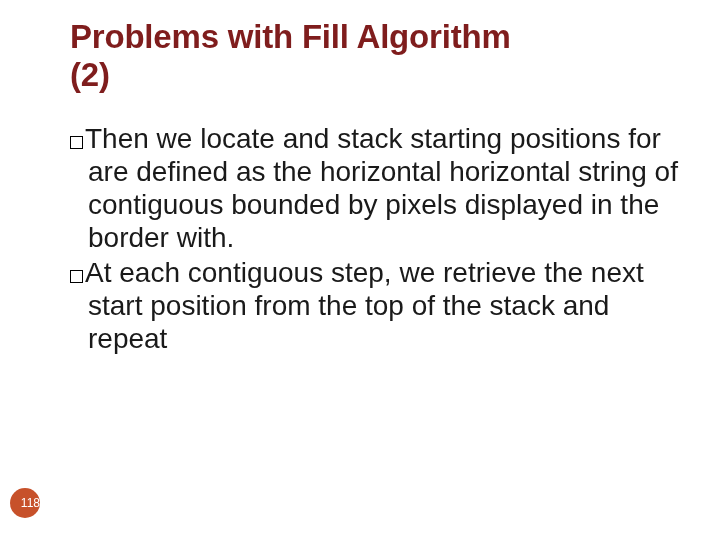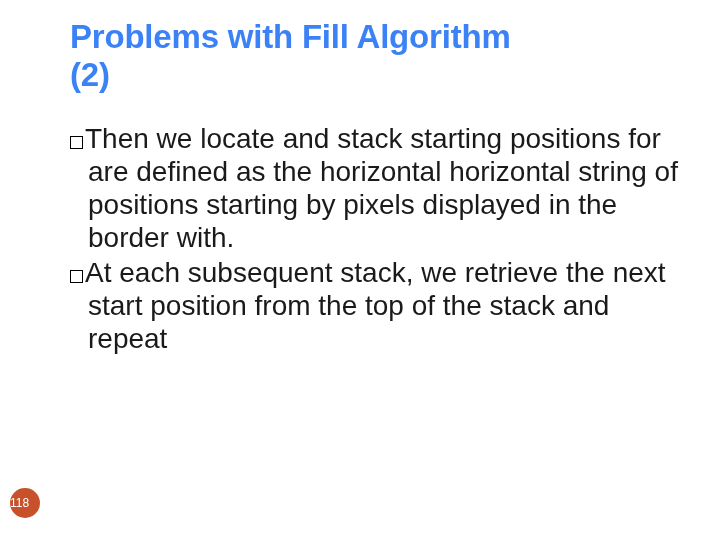--- a/index.html
+++ b/index.html
@@ -11,21 +11,21 @@
   }
   .slide {
     width: 720px;
     height: 540px;
     position: relative;
     padding: 18px 40px 18px 70px;
   }
   .title {
     font-size: 33px;
     font-weight: bold;
-    color: #3b82f6;
+    color: #7f1d1d;
     line-height: 1.15;
     margin-bottom: 28px;
     letter-spacing: -0.2px;
   }
   .bullets {
     font-size: 28px;
     color: #1a1a1a;
     line-height: 1.18;
   }
   .bullet {
@@ -49,45 +49,45 @@
     left: 10px;
     bottom: 22px;
     width: 30px;
     height: 30px;
     border-radius: 50%;
     background: #c7512a;
     color: #fff;
     font-size: 12px;
     display: flex;
     align-items: center;
-    justify-content: flex-start;
+    justify-content: flex-end;
     font-weight: normal;
   }
 </style>
 </head>
 <body>
 
 <div class="slide">
 
   <h1 class="title">
     <span>Problems with Fill Algorithm</span><br>
     <span>(2)</span>
   </h1>
 
   <div class="bullets">
 
     <div class="bullet">
       <span class="marker"></span><span>Then we locate and stack starting positions for</span>
       <div class="continuation">are defined as the horizontal horizontal string of</div>
-      <div class="continuation">positions starting by pixels displayed in the</div>
+      <div class="continuation">contiguous bounded by pixels displayed in the</div>
       <div class="continuation">border with.</div>
     </div>
 
     <div class="bullet">
-      <span class="marker"></span><span>At each subsequent stack, we retrieve the next</span>
+      <span class="marker"></span><span>At each contiguous step, we retrieve the next</span>
       <div class="continuation">start position from the top of the stack and repeat</div>
     </div>
 
   </div>
 
   <div class="page-badge">
     <span>118</span>
   </div>
 
 </div>

